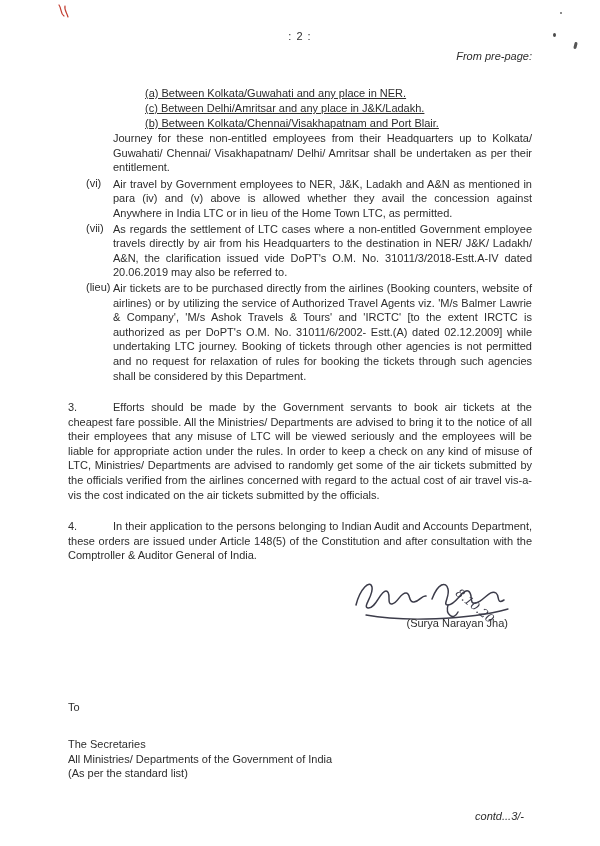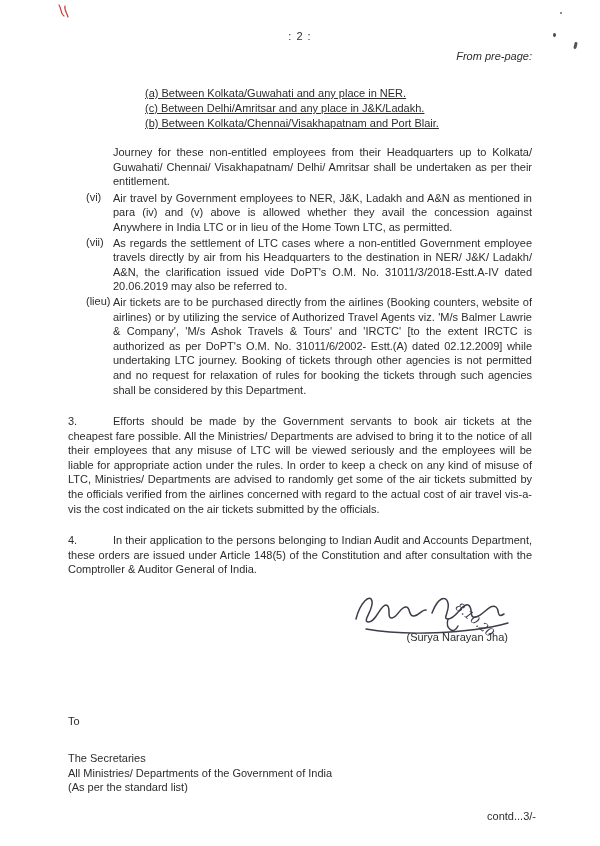--- a/index.html
+++ b/index.html
@@ -10,40 +10,40 @@
     background: #ffffff;
     font-family: "Liberation Sans", sans-serif;
     font-size: 11px;
     color: #2d2d2d;
     overflow: hidden;
   }
   .content { padding: 30px 68px 0 68px; }
   .pageno { text-align: center; letter-spacing: 1px; }
   .prepage { font-style: italic; margin-top: 8px; text-align: right; }
   .abc { margin-top: 24px; padding-left: 77px; line-height: 15px; text-decoration: underline; }
-  .body-block { padding-left: 45px; margin-top: 14px; }
+  .body-block { padding-left: 45px; }
   .jpara { text-align: justify; line-height: 14.6px; margin: 0 0 2px 0; }
   .hang { display: flex; margin-top: 1px; }
   .hang .num { flex: 0 0 27px; margin-left: -27px; }
   .hang .txt { flex: 1 1 auto; text-align: justify; line-height: 14.6px; }
   .num-para { margin: 17px 0 0 0; text-align: justify; line-height: 14.6px; }
   .num-para .pnum { display: inline-block; width: 45px; }
   .sig { margin-top: 10px; text-align: right; padding-right: 10px; position: relative; height: 96px; }
   .sig-scrawl { display: inline-block; margin-right: 4px; }
   .sig-date {
     position: absolute; right: 34px; top: 26px;
     transform: rotate(40deg);
     font-family: "DejaVu Serif", serif;
     font-style: italic; font-size: 12px; color: #3c3c4a;
   }
   .sig-name { margin-top: -8px; padding-right: 14px; }
   .sig-title { padding-right: 2px; margin-top: 3px; }
   .to-line { margin-top: 32px; }
   .addr { margin-top: 24px; line-height: 14.6px; }
-  .contd { position: absolute; right: 64px; bottom: 24px; }
+  .contd { position: absolute; right: 76px; bottom: 24px; font-style: italic; }
   .red-mark { position: absolute; left: 56px; top: 3px; }
   .speck1 { position: absolute; left: 553px; top: 33px; width: 3px; height: 4px; background: #4a4a4a; border-radius: 50%; }
   .speck2 { position: absolute; left: 574px; top: 42px; width: 3px; height: 7px; background: #555; border-radius: 2px; transform: rotate(14deg); }
   .speck3 { position: absolute; left: 560px; top: 12px; width: 2px; height: 2px; background: #666; border-radius: 50%; }
 </style>
 </head>
 <body>
 
 <div class="page">
 

